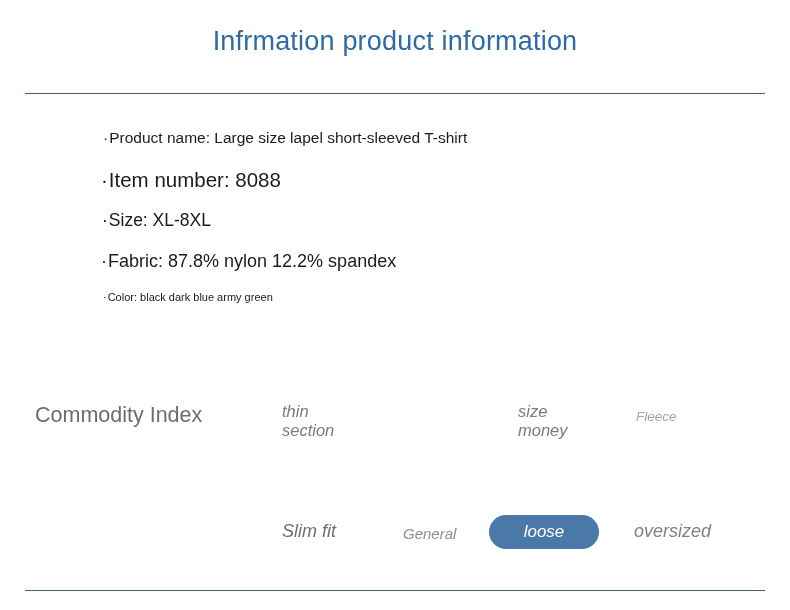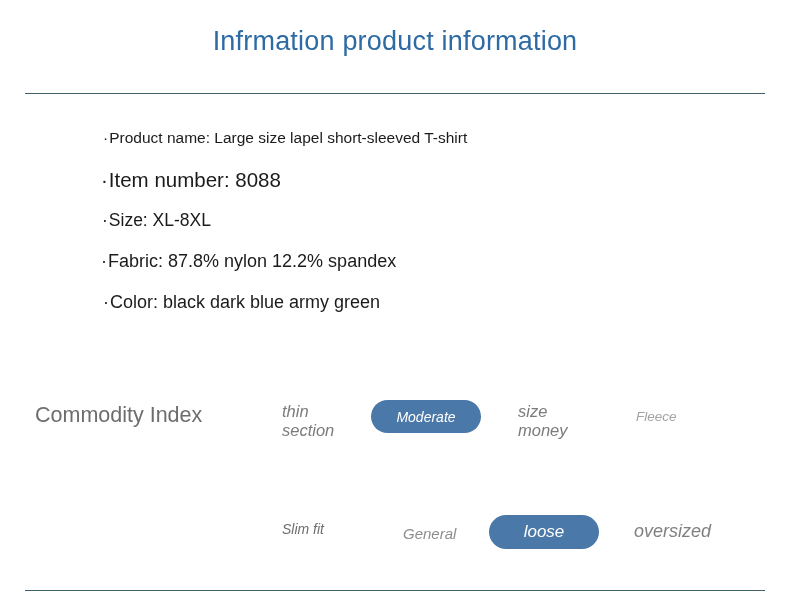--- a/index.html
+++ b/index.html
@@ -59,21 +59,21 @@
     line-height: 1.25;
   }
   .spec-bullet {
     color: #1b1b1b;
     margin-right: 1px;
   }
   .spec-1 { font-size: 15.5px; margin-bottom: 20px; }
   .spec-2 { font-size: 20.5px; margin-bottom: 17px; margin-left: -2px; }
   .spec-3 { font-size: 17.5px; margin-bottom: 18px; margin-left: -1px; }
   .spec-4 { font-size: 18px; margin-bottom: 19px; margin-left: -2px; }
-  .spec-5 { font-size: 18px; margin-bottom: 0; }
+  .spec-5 { font-size: 11px; margin-bottom: 0; }
 
   
   .index-heading {
     position: absolute;
     left: 35px;
     top: 403px;
     width: 230px;
   }
   .index-title {
     font-size: 21.5px;
@@ -125,21 +125,21 @@
 
   
   .r1 { top: 0; }
   .r1-o1 { left: 4px;   top: 6px;  font-size: 16.5px; color: #7b7b7b; }
   .r1-pill { left: 93px; top: 4px;  width: 110px; height: 33px; font-size: 14px; }
   .r1-o3 { left: 240px; top: 6px;  font-size: 16.5px; color: #7b7b7b; }
   .r1-o4 { left: 358px; top: 13px; font-size: 13.5px; color: #a3a3a3; }
 
   
   .r2 { top: 62px; }
-  .r2-o1 { left: 4px;   top: 7px;  font-size: 14px;   color: #6f6f6f; }
+  .r2-o1 { left: 4px;   top: 7px;  font-size: 18px;   color: #6f6f6f; }
   .r2-o2 { left: 125px; top: 11px; font-size: 15px;   color: #8d8d8d; }
   .r2-pill { left: 211px; top: 1px; width: 110px; height: 34px; font-size: 17px; }
   .r2-o3 { left: 356px; top: 7px;  font-size: 18px;   color: #808080; }
 </style>
 </head>
 <body>
 
 <div class="page">
 
   <div class="title">Infrmation product information</div>
@@ -172,21 +172,20 @@
 
   <div class="index-heading">
     <div class="index-title">Commodity Index</div>
   </div>
 
   <div class="index-rows">
 
     <div class="index-row r1">
       <div class="opt r1-o1">thin
 section</div>
-      <div class="pill r1-pill">Moderate</div>
       <div class="opt r1-o3">size
 money</div>
       <div class="opt r1-o4">Fleece</div>
     </div>
 
     <div class="index-row r2">
       <div class="opt r2-o1">Slim fit</div>
       <div class="opt r2-o2">General</div>
       <div class="pill r2-pill">loose</div>
       <div class="opt r2-o3">oversized</div>

